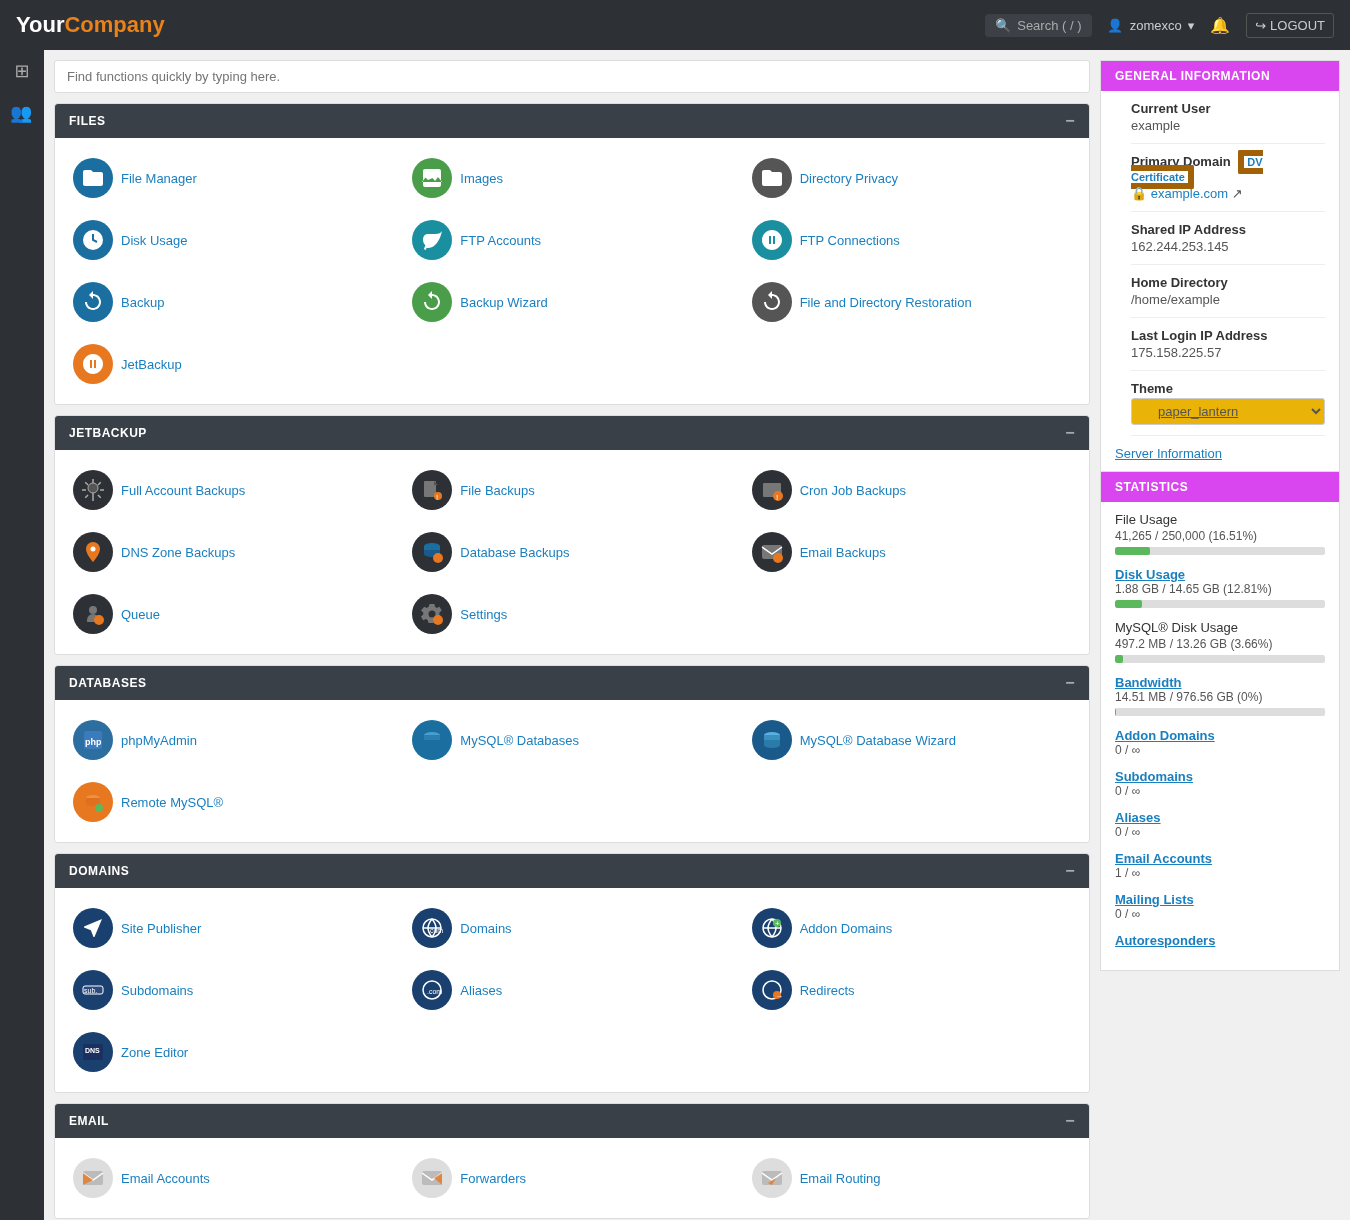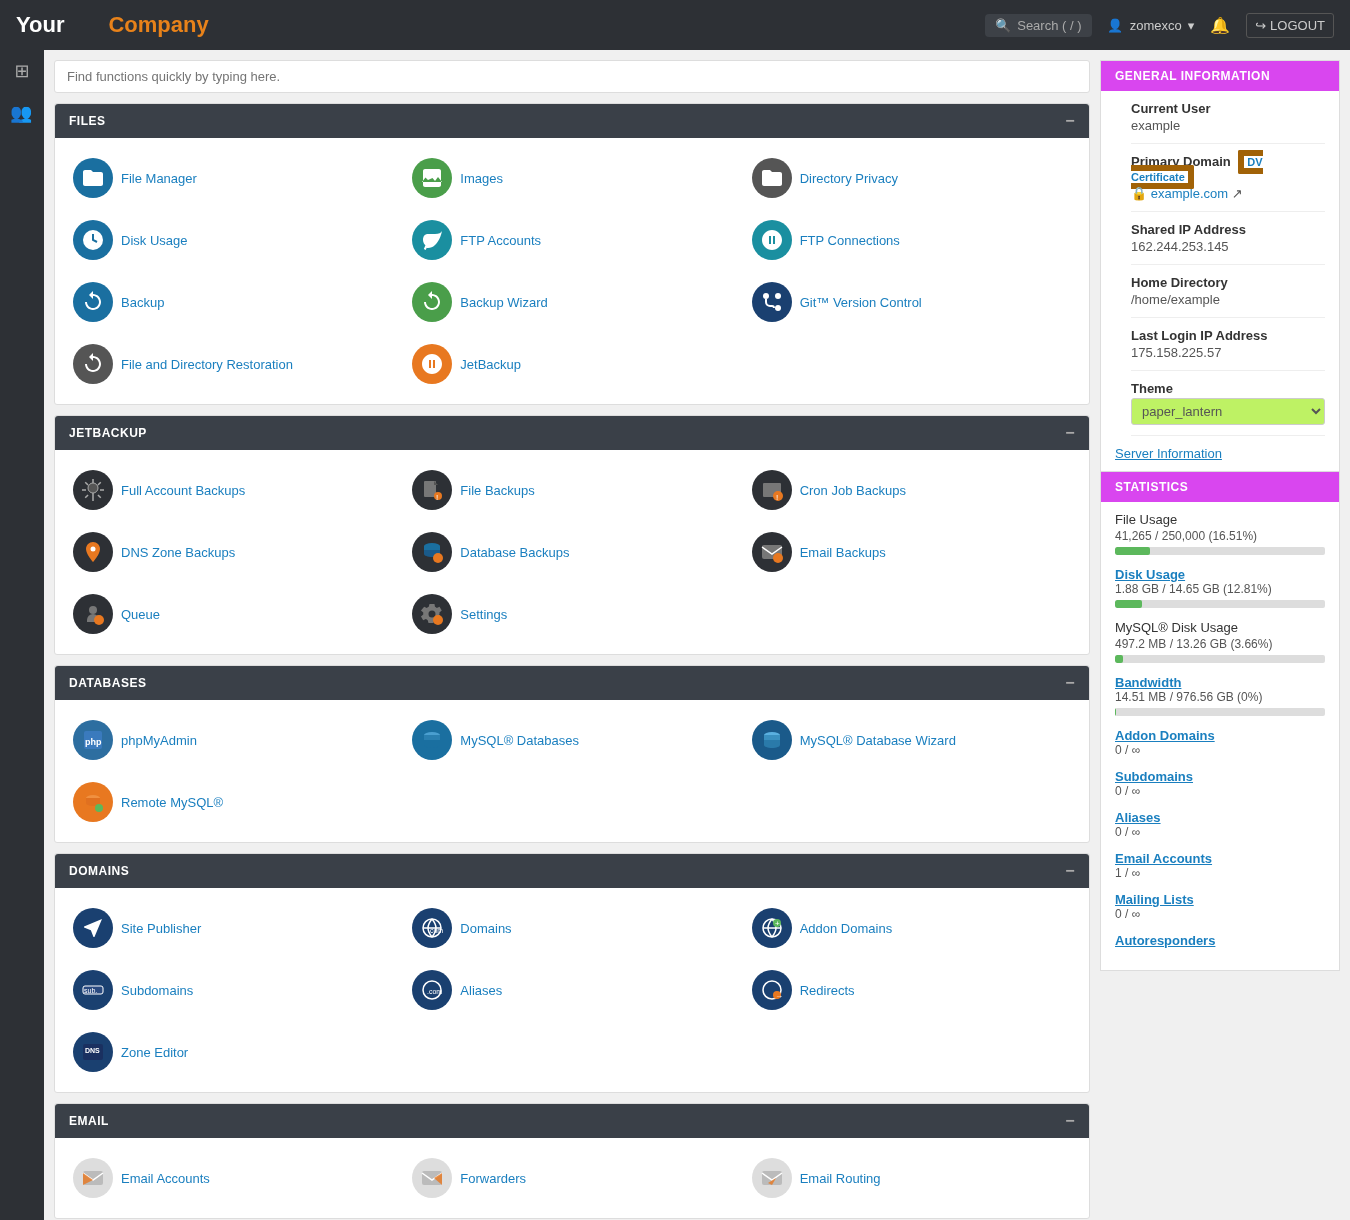--- a/index.html
+++ b/index.html
@@ -7,21 +7,21 @@
 
     
     .topnav {
       background: #2d3035;
       display: flex;
       align-items: center;
       padding: 0 16px;
       height: 50px;
       gap: 16px;
     }
-    .topnav .logo { display: flex; align-items: center; margin-right: auto; gap: 44px; }
+    .topnav .logo { display: flex; align-items: center; margin-right: auto; }
     .topnav .logo .your { color: #fff; font-size: 22px; font-weight: bold; }
     .topnav .logo .company { color: #e8821a; font-size: 22px; font-weight: bold; }
     .topnav .search-box {
       display: flex; align-items: center; background: #3d4147;
       border-radius: 4px; padding: 4px 10px; gap: 6px; cursor: pointer;
     }
     .topnav .search-box span { color: #aaa; font-size: 13px; }
     .topnav .user-menu { display: flex; align-items: center; gap: 6px; color: #ccc; font-size: 13px; cursor: pointer; }
     .topnav .bell { color: #ccc; font-size: 16px; cursor: pointer; }
     .topnav .logout { display: flex; align-items: center; gap: 4px; color: #ccc; font-size: 13px; cursor: pointer; border: 1px solid #555; border-radius: 3px; padding: 4px 8px; }
@@ -115,22 +115,22 @@
     .right-body { padding: 10px 14px; }
     .info-row { margin-bottom: 10px; border-bottom: 1px solid #eee; padding-bottom: 10px; margin-left: 16px; }
     .info-row:last-child { border-bottom: none; margin-bottom: 0; padding-bottom: 0; }
     .info-label { font-weight: bold; font-size: 13px; color: #333; margin-bottom: 2px; }
     .info-value { font-size: 13px; color: #555; }
     .info-link { color: #1a7fbf; text-decoration: none; font-size: 13px; }
     .badge-dv { color: #1a7fbf; font-size: 11px; border: 6px solid #a16207; border-radius: 2px; padding: 0 3px; margin-left: 4px; }
 
     
     .theme-select {
-      width: 100%; padding: 4px 6px; border: 1px solid #ccc;
-      border-radius: 3px; font-size: 13px; color: #555; background: #bef264;
+      width: 100%; padding: 4px 22px; border: 1px solid #ccc;
+      border-radius: 3px; font-size: 13px; color: #555; background: #eab308; text-decoration: underline;
     }
     .server-info-link { color: #1a7fbf; font-size: 13px; cursor: pointer; display: block; margin-top: 8px; }
 
     
     .stat-row { margin-bottom: 12px; }
     .stat-label { font-size: 13px; color: #333; margin-bottom: 2px; }
     .stat-value { font-size: 12px; color: #555; margin-bottom: 4px; }
     .stat-link { color: #1a7fbf; font-size: 13px; font-weight: bold; }
     .progress-bar { height: 8px; background: #ddd; border-radius: 2px; overflow: hidden; margin-bottom: 2px; }
     .progress-fill { height: 100%; background: #5cb85c; border-radius: 2px; }
@@ -257,31 +257,20 @@
 
             <div class="grid-item">
               <div class="icon-circle ic-green">
                 <svg viewBox="0 0 24 24" fill="white">
                     <path d="M12 4V1L8 5l4 4V6c3.31 0 6 2.69 6 6s-2.69 6-6 6-6-2.69-6-6H4c0 4.42 3.58 8 8 8s8-3.58 8-8-3.58-8-8-8z"></path>
                   </svg>
               </div>
               <span class="item-label">Backup Wizard</span>
             </div>
 
-            <div class="grid-item">
-              <div class="icon-circle ic-darkblue">
-                <svg viewBox="0 0 24 24" fill="white">
-                    <circle cx="18" cy="18" r="3"></circle>
-                    <circle cx="6" cy="6" r="3"></circle>
-                    <path d="M6 9v3c0 2.21 1.79 4 4 4h2c1.1 0 2 .9 2 2" stroke="white" stroke-width="2" fill="none"></path>
-                    <circle cx="18" cy="6" r="3"></circle>
-                  </svg>
-              </div>
-              <span class="item-label">Git™ Version Control</span>
-            </div>
 
             <div class="grid-item">
               <div class="icon-circle ic-gray">
                 <svg viewBox="0 0 24 24" fill="white">
                     <path d="M12 4V1L8 5l4 4V6c3.31 0 6 2.69 6 6s-2.69 6-6 6-6-2.69-6-6H4c0 4.42 3.58 8 8 8s8-3.58 8-8-3.58-8-8-8z"></path>
                   </svg>
               </div>
               <span class="item-label">File and Directory Restoration</span>
             </div>
 

